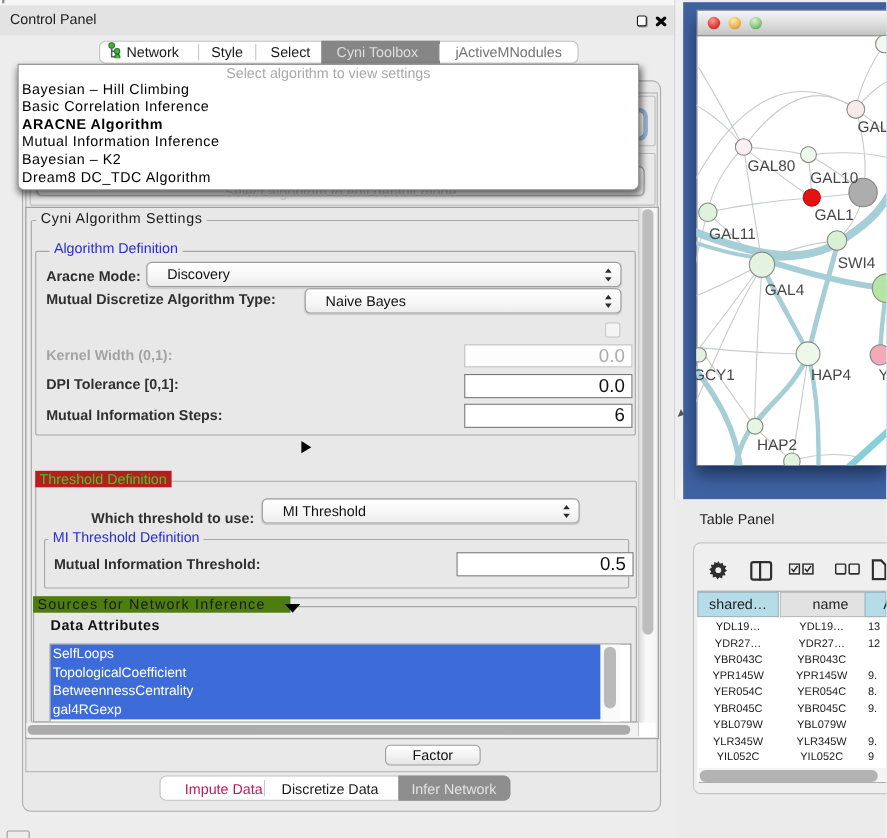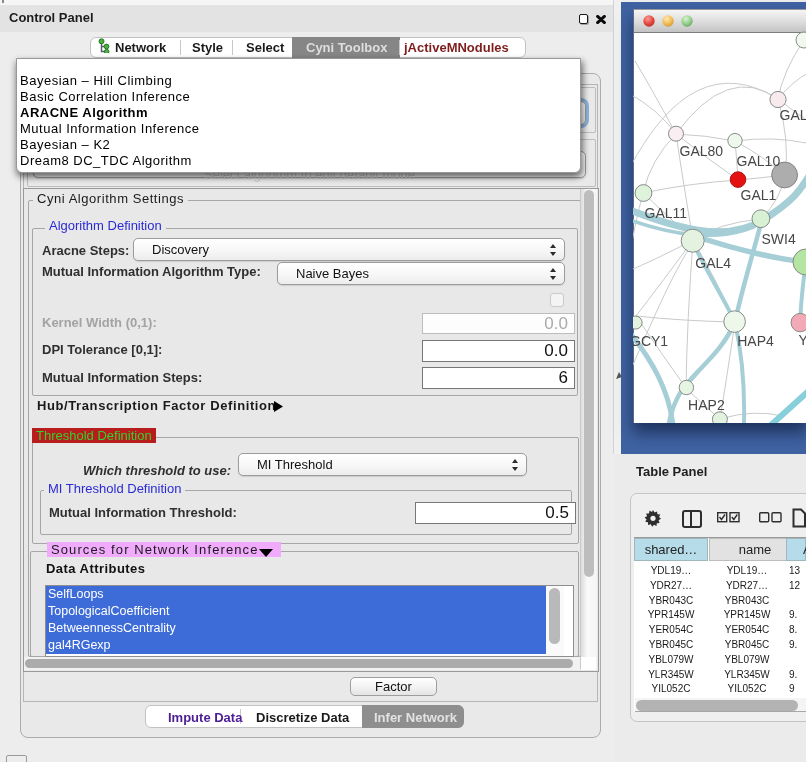--- a/index.html
+++ b/index.html
@@ -1,19 +1,19 @@
 <!DOCTYPE html>
 <html><head>
 <meta charset="utf-8">
 <style>
 html,body{margin:0;padding:0;}
 #page{position:relative;width:806px;height:762px;background:#EDEDED;overflow:hidden;
 font-family:"Liberation Sans",sans-serif;-webkit-font-smoothing:antialiased;}
 .abs{position:absolute;}
-.lbl{font-size:13px;color:#2f2f2f;white-space:nowrap;font-weight:bold;}
+.lbl{font-size:13px;color:#2f2f2f;white-space:nowrap;}
 .bold{font-weight:bold;}
 .gray{color:#a3a3a3;}
 .combo{position:absolute;border:1px solid #9c9c9c;border-radius:5px;
 background:linear-gradient(#ffffff,#f6f6f6 60%,#ececec);box-shadow:0 1px 1px rgba(0,0,0,0.12);}
 .combo .ct{position:absolute;left:18px;top:3px;font-size:13px;color:#111;}
 .stepper{position:absolute;right:8px;top:50%;width:6px;height:12px;margin-top:-6px;}
 .stepper:before{content:"";position:absolute;left:0;top:0;border-left:3px solid transparent;
 border-right:3px solid transparent;border-bottom:4.5px solid #2b2b2b;}
 .stepper:after{content:"";position:absolute;left:0;bottom:0;border-left:3px solid transparent;
 border-right:3px solid transparent;border-top:4.5px solid #2b2b2b;}
@@ -49,28 +49,28 @@
 <svg class="abs" style="left:97px;top:38px;" width="14" height="15" viewBox="0 0 14 15">
 <path d="M4.5 4 L4.5 13.5 L10 13.5 M4.5 8.5 L9.5 8.5" stroke="#555a66" stroke-width="1.4" fill="none"></path>
 <circle cx="4.5" cy="3.3" r="2.5" fill="#4fae43" stroke="#1f7d1f" stroke-width="1"></circle>
 <circle cx="9.5" cy="8.5" r="2.4" fill="#4fae43" stroke="#1f7d1f" stroke-width="1"></circle>
 <circle cx="9.7" cy="13.7" r="2.3" fill="#4fae43" stroke="#1f7d1f" stroke-width="1"></circle>
 </svg>
 <div class="abs lbl" style="left:115px;top:40px;color:#1a1a1a;">Network</div>
 <div class="abs lbl" style="left:192px;top:40px;color:#1a1a1a;">Style</div>
 <div class="abs lbl" style="left:246px;top:40px;color:#1a1a1a;">Select</div>
 <div class="abs lbl" style="left:306px;top:40px;color:#dedede;">Cyni Toolbox</div>
-<div class="abs lbl" style="left:404px;top:40px;color:#7f1d1d;">jActiveMNodules</div>
+<div class="abs lbl" style="left:414px;top:40px;color:#737373;">jActiveMNodules</div>
 
 <div class="abs" style="left:0;top:0;z-index:20;">
 <div class="abs" style="left:145px;top:705px;width:319px;height:23px;background:#fff;
 border:1px solid #c2c2c2;border-radius:6px;box-sizing:border-box;"></div>
 <div class="abs" style="left:240px;top:709px;width:1px;height:15px;background:#c8c8c8;"></div>
 <div class="abs" style="left:362px;top:705px;width:102px;height:23px;background:#8e8e8e;border-radius:0 6px 6px 0;"></div>
-<div class="abs lbl" style="left:168px;top:710px;color:#4c1d95;">Impute Data</div>
+<div class="abs lbl" style="left:168px;top:710px;color:#be185d;">Impute Data</div>
 <div class="abs lbl" style="left:256px;top:710px;color:#1a1a1a;">Discretize Data</div>
 <div class="abs lbl" style="left:374px;top:710px;color:#e2e2e2;">Infer Network</div>
 </div>
 
 <div class="abs" style="left:20px;top:73px;width:579px;height:663px;background:#e9e9e9;
 border:1px solid #acacac;border-radius:8px;"></div>
 
 <div class="abs" style="left:23px;top:84px;width:573px;height:616px;border:1px solid #b5b5b5;background:#e9e9e9;"></div>
 
 <div class="abs" style="left:27px;top:87px;width:567px;height:44px;border:1px solid #bdbdbd;border-radius:2px;"></div>
@@ -82,64 +82,63 @@
 </div>
 
 <div class="abs" style="left:23px;top:188px;width:574px;height:482px;border:1px solid #999;background:#e8e8e8;"></div>
 
 <div class="gbox" style="left:28px;top:200px;width:551px;height:455px;border-color:#a6a6a6;"></div>
 <div class="gtitle" style="left:33px;top:191px;background:#e8e8e8;color:#1a1a1a;letter-spacing:0.55px;">Cyni Algorithm Settings</div>
 
 <div class="gbox" style="left:32px;top:228px;width:544px;height:166px;border-color:#a6a6a6;"></div>
 <div class="gtitle" style="left:45px;top:218px;background:#e8e8e8;color:#2a2ad6;">Algorithm Definition</div>
 
-<div class="abs lbl bold" style="left:42px;top:243px;">Aracne Steps:</div>
+<div class="abs lbl bold" style="left:42px;top:243px;">Aracne Mode:</div>
 <div class="combo" style="left:133px;top:238px;width:430px;height:21px;">
 <div class="ct">Discovery</div>
       <div class="stepper"></div>
     </div>
 
-<div class="abs lbl bold" style="left:42px;top:264px;">Mutual Information Algorithm Type:</div>
+<div class="abs lbl bold" style="left:42px;top:264px;">Mutual Discretize Algorithm Type:</div>
 <div class="combo" style="left:277px;top:262px;width:286px;height:21px;">
 <div class="ct">Naive Bayes</div>
       <div class="stepper"></div>
     </div>
 
 <div class="abs" style="left:550px;top:293px;width:12px;height:12px;background:#f4f4f4;border:1px solid #c9c9c9;border-radius:3px;"></div>
 
 <div class="abs lbl bold gray" style="left:42px;top:315px;">Kernel Width (0,1):</div>
 <div class="field" style="left:422px;top:313px;width:145px;height:19px;border-color:#bdbdbd;color:#ababab;background:#fdfdfd;line-height:19px;">0.0</div>
 
 <div class="abs lbl bold" style="left:42px;top:342px;">DPI Tolerance [0,1]:</div>
 <div class="field" style="left:422px;top:340px;width:145px;height:20px;line-height:20px;">0.0</div>
 
 <div class="abs lbl bold" style="left:42px;top:370px;">Mutual Information Steps:</div>
 <div class="field" style="left:422px;top:367px;width:145px;height:20px;line-height:20px;">6</div>
 
-<div class="abs lbl" style="left:37px;top:398px;color:#1a1a1a;letter-spacing:0.6px;">Hub/Transcription Factor Definition</div>
 <svg class="abs" style="left:272px;top:400px;" width="12" height="13" viewBox="0 0 12 13">
 <path d="M2 1 L11 6.5 L2 12 Z" fill="#000"></path>
     </svg>
 
 <div class="gbox" style="left:32px;top:437px;width:545px;height:105px;border-color:#a6a6a6;"></div>
 <div class="gtitle" style="left:32px;top:428px;background:#b91c1c;color:#2fd32f;">Threshold Definition</div>
 
-<div class="abs lbl bold" style="left:83px;top:463px;font-style:italic;">Which threshold to use:</div>
+<div class="abs lbl bold" style="left:83px;top:463px;">Which threshold to use:</div>
 <div class="combo" style="left:238px;top:453px;width:287px;height:21px;">
 <div class="ct">MI Threshold</div>
       <div class="stepper"></div>
     </div>
 
 <div class="gbox" style="left:40px;top:490px;width:530px;height:43px;border-color:#a6a6a6;"></div>
 <div class="gtitle" style="left:44px;top:481px;background:#e8e8e8;color:#2a2ad6;">MI Threshold Definition</div>
 <div class="abs lbl bold" style="left:49px;top:505px;">Mutual Information Threshold:</div>
 <div class="field" style="left:415px;top:502px;width:153px;height:20px;line-height:20px;">0.5</div>
 
 <div class="gbox" style="left:30px;top:551px;width:547px;height:104px;border-color:#a6a6a6;"></div>
-<div class="gtitle" style="left:47px;top:542px;background:#f0abfc;color:#1a1a1a;letter-spacing:1.1px;">Sources for Network Inference&nbsp;&nbsp;&nbsp;&nbsp;</div>
+<div class="gtitle" style="left:30px;top:542px;background:#4d7c0f;color:#1a1a1a;letter-spacing:1.1px;">Sources for Network Inference&nbsp;&nbsp;&nbsp;&nbsp;</div>
 <svg class="abs" style="left:258px;top:548px;z-index:2;" width="16" height="10" viewBox="0 0 16 10">
 <path d="M1 1 L15 1 L8 9 Z" fill="#000"></path>
     </svg>
 <div class="abs lbl bold" style="left:46px;top:561px;color:#111;letter-spacing:0.45px;">Data Attributes</div>
 
 <div class="abs" style="left:45px;top:585px;width:529px;height:72px;background:#fff;border:1px solid #8e8e8e;box-sizing:border-box;"></div>
 <div class="abs" style="left:46px;top:586px;width:500px;height:68px;background:#3d6cd9;"></div>
 <div class="abs" style="left:48px;top:586px;font-size:12.5px;color:#fff;line-height:17px;white-space:nowrap;">SelfLoops<br>TopologicalCoefficient<br>BetweennessCentrality<br>gal4RGexp</div>
 <div class="abs" style="left:546px;top:586px;width:18px;height:70px;background:#fafafa;"></div>
 <div class="abs" style="left:549px;top:588px;width:11px;height:56px;background:#b9b9b9;border-radius:6px;"></div>
@@ -149,20 +148,21 @@
 <div class="abs" style="left:580px;top:189px;width:16px;height:480px;background:linear-gradient(90deg,#dcdcdc,#fafafa 40%,#f4f4f4);border-left:1px solid #c9c9c9;"></div>
 <div class="abs" style="left:584px;top:190px;width:10px;height:387px;background:#bdbdbd;border-radius:6px;"></div>
 <div class="abs" style="left:581px;top:657px;width:15px;height:13px;background:#fff;"></div>
 
 <div class="abs" style="left:350px;top:677px;width:85px;height:17px;background:linear-gradient(#ffffff,#f2f2f2 55%,#e4e4e4);
 border:1px solid #9e9e9e;border-radius:5px;text-align:center;line-height:17px;font-size:13px;color:#111;">Factor</div>
 
 <div class="abs" style="left:16px;top:58px;width:563px;height:113px;background:#ffffff;
 border:1px solid #989898;border-radius:0 0 6px 6px;z-index:40;
 box-shadow:0 4px 7px rgba(0,0,0,0.45),3px 3px 6px rgba(0,0,0,0.25);">
+<div style="position:absolute;left:0;top:0;width:100%;text-align:center;font-size:13px;color:#a9a9a9;">Select algorithm to view settings</div>
 <div style="position:absolute;left:3px;top:14px;font-size:13px;color:#000;line-height:16px;letter-spacing:0.5px;">
 Bayesian – Hill Climbing<br>
 Basic Correlation Inference<br>
 <b>ARACNE Algorithm</b><br>
 Mutual Information Inference<br>
 Bayesian – K2<br>
 Dream8 DC_TDC Algorithm</div>
 </div>
 
 <div class="abs" style="left:621px;top:2px;width:185px;height:452px;background:#3f62a1;"></div>

